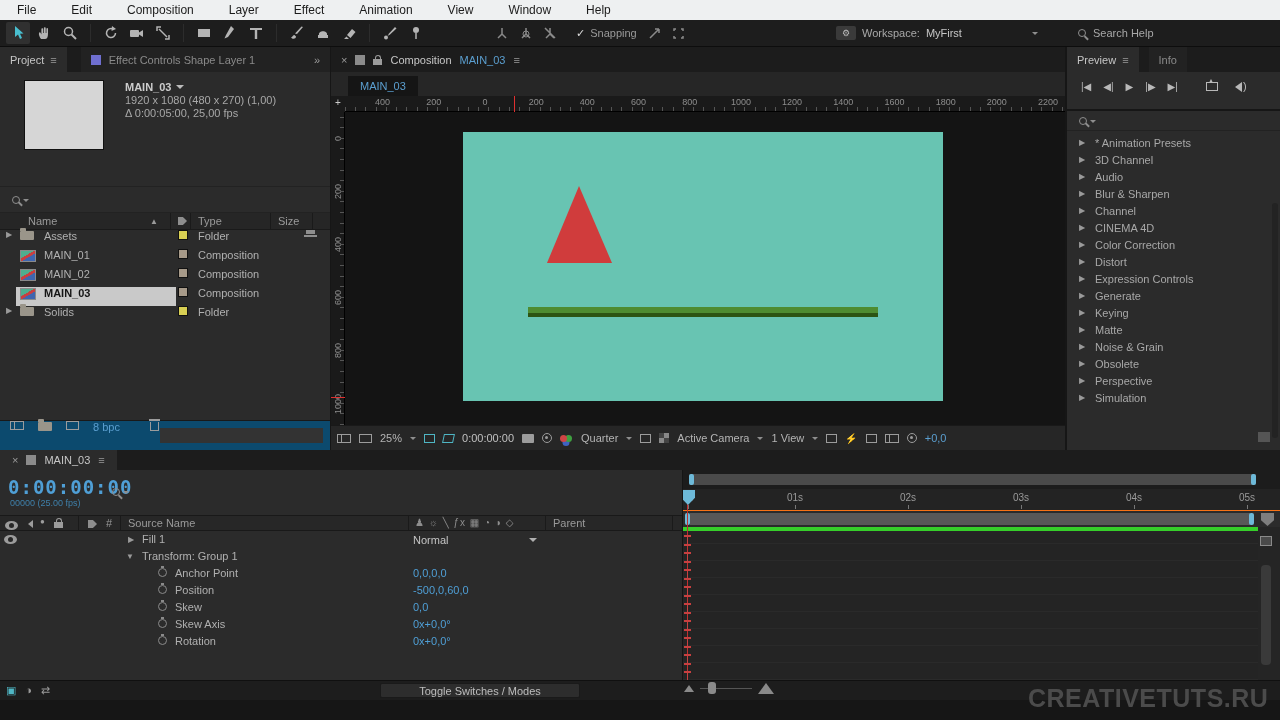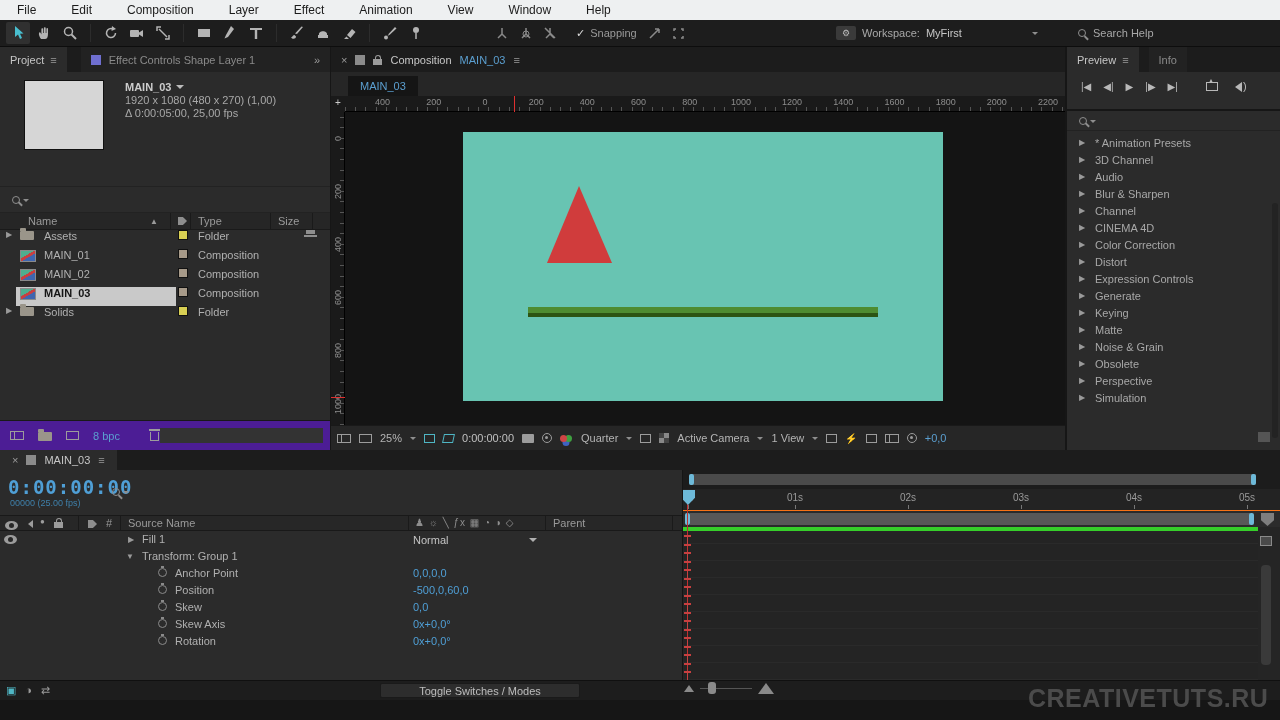--- a/index.html
+++ b/index.html
@@ -62,22 +62,22 @@
   .tw::before{content:"\25B6"}
   .tw.open::before{content:"\25BC"}
   .pr-tw{position:absolute;left:6px}.pr-ic{position:absolute;left:20px}.pr-name{position:absolute;left:44px}
   .pr-label{position:absolute;left:178px;width:10px;height:10px;border:1px solid #111}
   .pr-type{position:absolute;left:198px}.pr-net{position:absolute;left:306px}
   .i-folder{display:inline-block;width:14px;height:9px;background:#9a958a;border-radius:1px;position:relative;top:1px}
   .i-folder::before{content:"";position:absolute;top:-3px;left:0;width:6px;height:3px;background:#9a958a;border-radius:1px 1px 0 0}
   .i-film{display:inline-block;width:16px;height:12px;border:1px solid #8a8a8a;background:
     linear-gradient(150deg,#4fae8f 40%,#c94040 41% 58%,#3f66b0 59%);position:relative;top:1px}
   .i-net{display:inline-block;width:9px;height:4px;background:#8e8e8e;box-shadow:-3px 4px 0 -1px #8e8e8e,3px 4px 0 -1px #8e8e8e}
-  .proj-bottom{position:absolute;left:0;bottom:0;width:100%;height:30px;background:#4c1d95;border-top:1px solid #191919;
-    display:flex;align-items:center;gap:14px;padding-left:10px}
+  .proj-bottom{position:absolute;left:0;bottom:0;width:100%;height:30px;background:#0c4a6e;border-top:1px solid #191919;
+    display:flex;align-items:flex-start;gap:14px;padding-left:10px}
   .pb-inset{position:absolute;left:160px;top:7px;width:163px;height:15px;background:#333}
   .bpc{color:#5b9fd0}
   .i-trash{display:inline-block;width:9px;height:9px;border:1px solid #9c9c9c;border-top:none;position:relative;top:1px}
   .i-trash::before{content:"";position:absolute;top:-3px;left:-2px;right:-2px;height:2px;background:#9c9c9c}
   .i-mon{display:inline-block;width:13px;height:9px;border:1px solid #9c9c9c;position:relative}
   .i-flow{display:inline-block;width:14px;height:9px;border:1px solid #9c9c9c;position:relative;background:
     linear-gradient(90deg,transparent 3px,#9c9c9c 3px 4px,transparent 4px)}
 
   
   .comp{left:331px;top:0;width:734px;height:403px;background:#262626}

